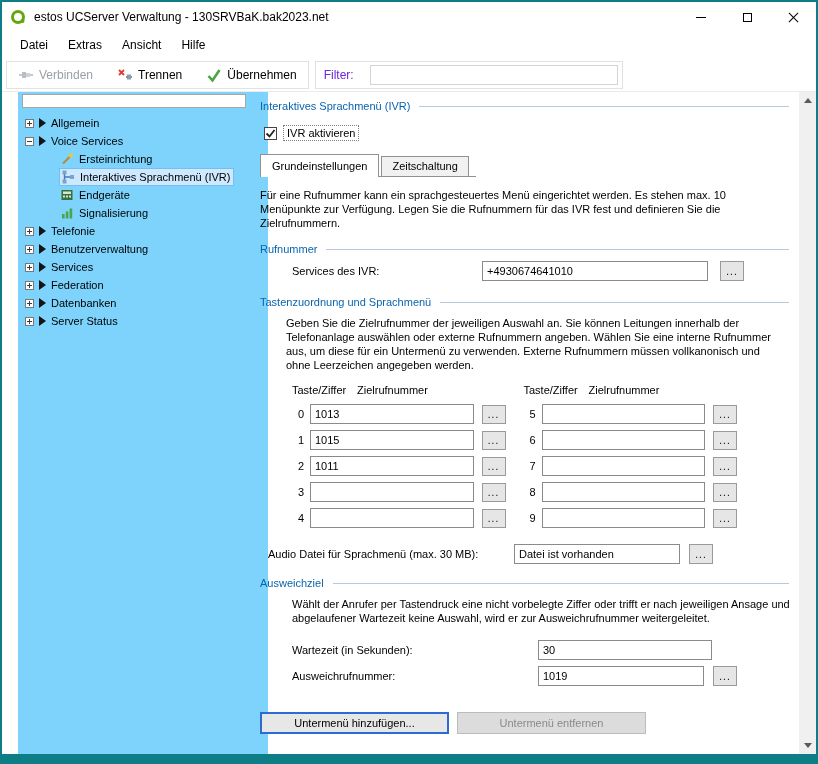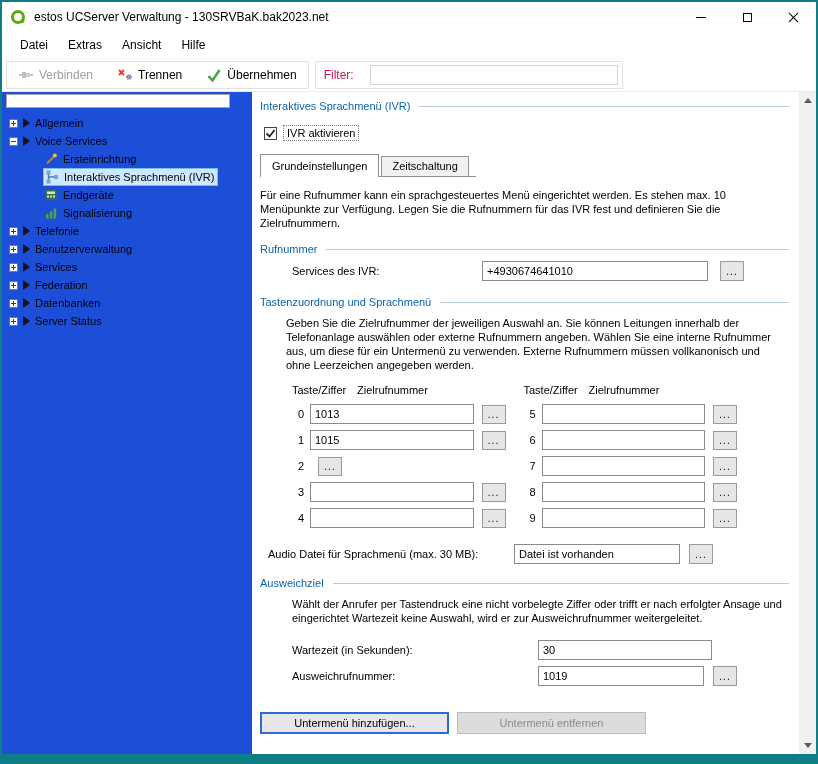--- a/index.html
+++ b/index.html
@@ -28,25 +28,25 @@
              padding-left:8px; font-size:12px; background:#fff; }
   .menu-item { padding:4px 10px; }
 
   
   .toolbar { position:absolute; top:56px; left:0; right:0; height:34px; display:flex; align-items:center;
              padding-left:4px; gap:6px; background:#fff; border-bottom:1px solid #ececec; }
   .tb-group { display:flex; align-items:center; height:28px; border:1px solid #e2e2e2; padding:0 4px; gap:10px; }
   .tb-btn { display:flex; align-items:center; gap:5px; padding:3px 7px; font-size:12px; }
   .tb-btn.disabled { color:#9aa0a6; }
   .tb-icon { width:16px; height:16px; flex:none; }
-  .filter-label { font-size:12px; color:#be185d; margin:0 6px 0 4px; }
+  .filter-label { font-size:12px; color:#6d28d9; margin:0 6px 0 4px; }
   .filter-input { width:248px; height:20px; border:1px solid #d4d4d4; padding:0 4px; font:inherit; }
 
   
-  .tree { position:absolute; left:0; top:90px; width:250px; bottom:0; background:#1d4ed8; overflow:hidden; }
+  .tree { position:absolute; left:16px; top:90px; width:250px; bottom:0; background:#7dd3fc; overflow:hidden; }
   .tree-header { position:absolute; top:2px; left:4px; width:224px; height:14px; border:1px solid #a6a6a6; background:#fff; }
   .tree-rows { position:absolute; top:22px; left:0; right:0; }
   .tree-row { display:flex; align-items:center; height:18px; padding-left:7px; gap:5px; white-space:nowrap; }
   .tree-row.child { padding-left:42px; }
   .expander { position:relative; width:9px; height:9px; border:1px solid #787878; background:#fff; flex:none; }
   .expander::before { content:""; position:absolute; left:1px; right:1px; top:3px; height:1px; background:#3c3c3c; }
   .expander.plus::after { content:""; position:absolute; top:1px; bottom:1px; left:3px; width:1px; background:#3c3c3c; }
   .cat-arrow { width:0; height:0; border-left:7px solid #141414; border-top:5px solid transparent;
                border-bottom:5px solid transparent; flex:none; }
   .tree-icon { width:14px; height:14px; flex:none; }
@@ -316,20 +316,21 @@
         <span class="browse small">...</span>
       </div>
       <div class="kv-cell">
         <span class="digit">6</span>
         <input class="txt-input" type="text" value="" style="">
         <span class="browse small">...</span>
       </div>
 
       <div class="kv-cell">
         <span class="digit">2</span>
+        <input class="txt-input" type="text" value="1011" style="">
         <span class="browse small">...</span>
       </div>
       <div class="kv-cell">
         <span class="digit">7</span>
         <input class="txt-input" type="text" value="" style="">
         <span class="browse small">...</span>
       </div>
 
       <div class="kv-cell">
         <span class="digit">3</span>
@@ -358,21 +359,21 @@
       <span class="lbl">Audio Datei für Sprachmenü (max. 30 MB):</span>
       <input class="txt-input" type="text" value="Datei ist vorhanden" style="">
       <span class="browse">...</span>
     </div>
 
     <div class="group-head" style="margin-top:13px;">
       <span>Ausweichziel</span>
       <span class="rule"></span>
     </div>
 
-    <div class="para indent" style="width:498px;margin-top:8px;">Wählt der Anrufer per Tastendruck eine nicht vorbelegte Ziffer oder trifft er nach erfolgter Ansage und eingerichtet Wartezeit keine Auswahl, wird er zur Ausweichrufnummer weitergeleitet.</div>
+    <div class="para indent" style="width:498px;margin-top:8px;">Wählt der Anrufer per Tastendruck eine nicht vorbelegte Ziffer oder trifft er nach jeweiligen Ansage und abgelaufener Wartezeit keine Auswahl, wird er zur Ausweichrufnummer weitergeleitet.</div>
 
     <div class="wide-row" style="margin-top:15px;">
       <span class="lbl">Wartezeit (in Sekunden):</span>
       <input class="txt-input wz" type="text" value="30" style="">
     </div>
 
     <div class="wide-row" style="margin-top:6px;">
       <span class="lbl">Ausweichrufnummer:</span>
       <input class="txt-input" type="text" value="1019" style="">
       <span class="browse">...</span>

